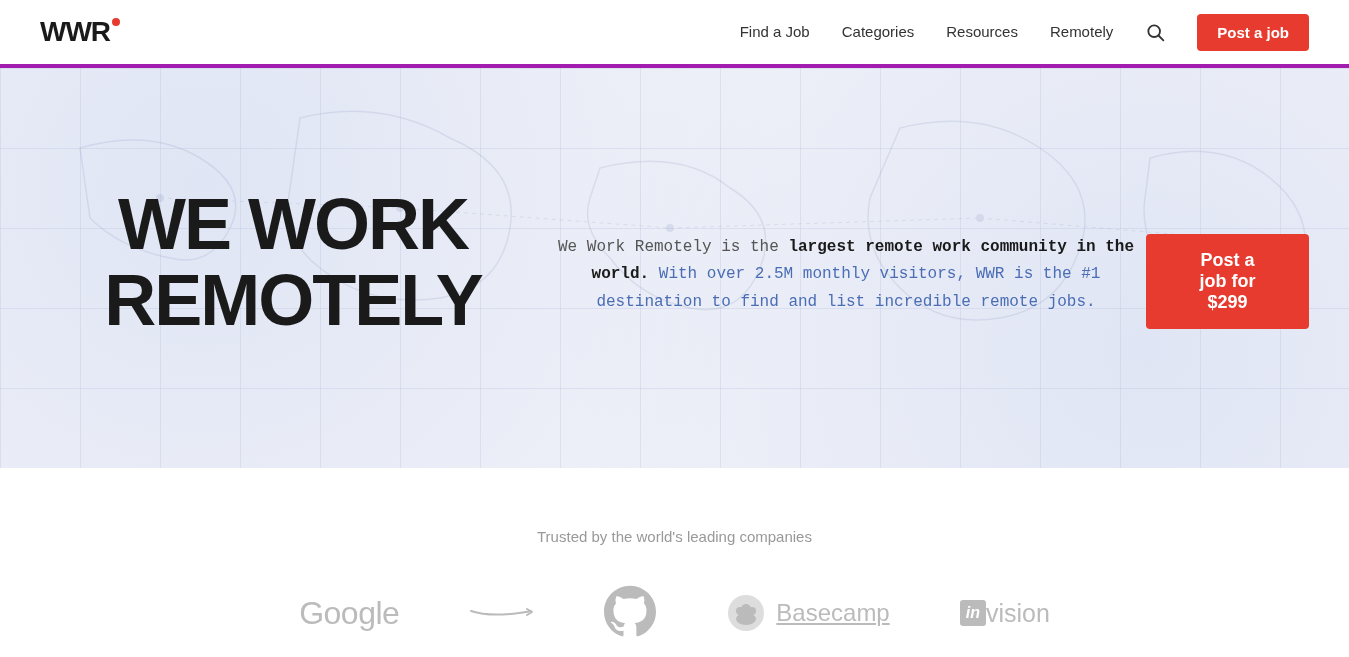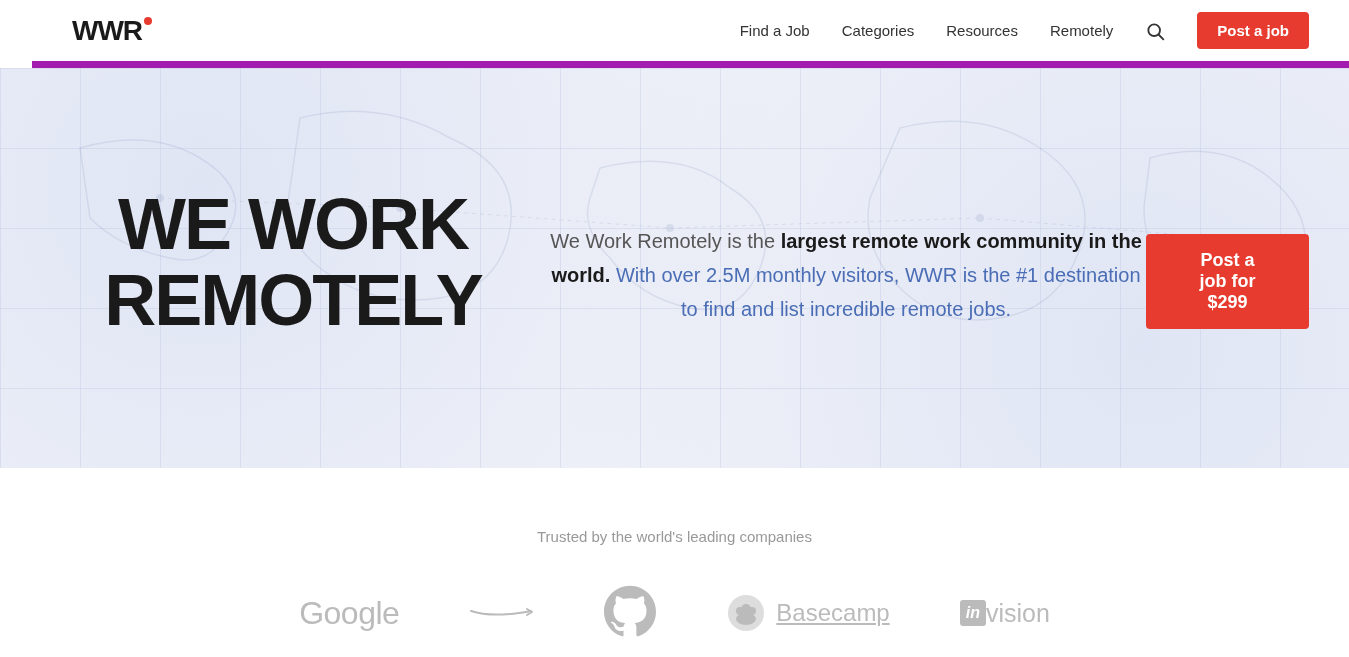--- a/index.html
+++ b/index.html
@@ -6,22 +6,21 @@
     body { font-family: -apple-system, BlinkMacSystemFont, 'Segoe UI', Helvetica, Arial, sans-serif; background: #fff; }
 
     
     nav {
       display: flex;
       align-items: center;
       justify-content: space-between;
       padding: 0 40px;
       height: 68px;
       background: #fff;
-      border-bottom: 7px solid #a21caf;
-      margin-left: 32px;
+      border-bottom: 4px solid #a21caf;
     }
     .logo {
       font-size: 28px;
       font-weight: 900;
       color: #1a1a1a;
       letter-spacing: -1px;
       position: relative;
       display: inline-block;
       text-decoration: none;
     }
@@ -102,26 +101,27 @@
       font-size: 72px;
       font-weight: 900;
       color: #1a1a1a;
       letter-spacing: -2px;
       line-height: 1.05;
       position: relative;
       z-index: 1;
     }
     .hero-sub {
       margin-top: 24px;
-      font-size: 20px;
+      font-size: 16px;
       color: #555;
       max-width: 600px;
       line-height: 1.7;
       position: relative;
       z-index: 1;
+      font-family: Liberation Mono, monospace;
     }
     .hero-sub strong { color: #1a1a1a; }
     .hero-sub .blue-text { color: #4a6db5; }
     .hero-cta {
       margin-top: 36px;
       position: relative;
       z-index: 1;
     }
     .hero-cta-btn {
       background: #e63b2e;

